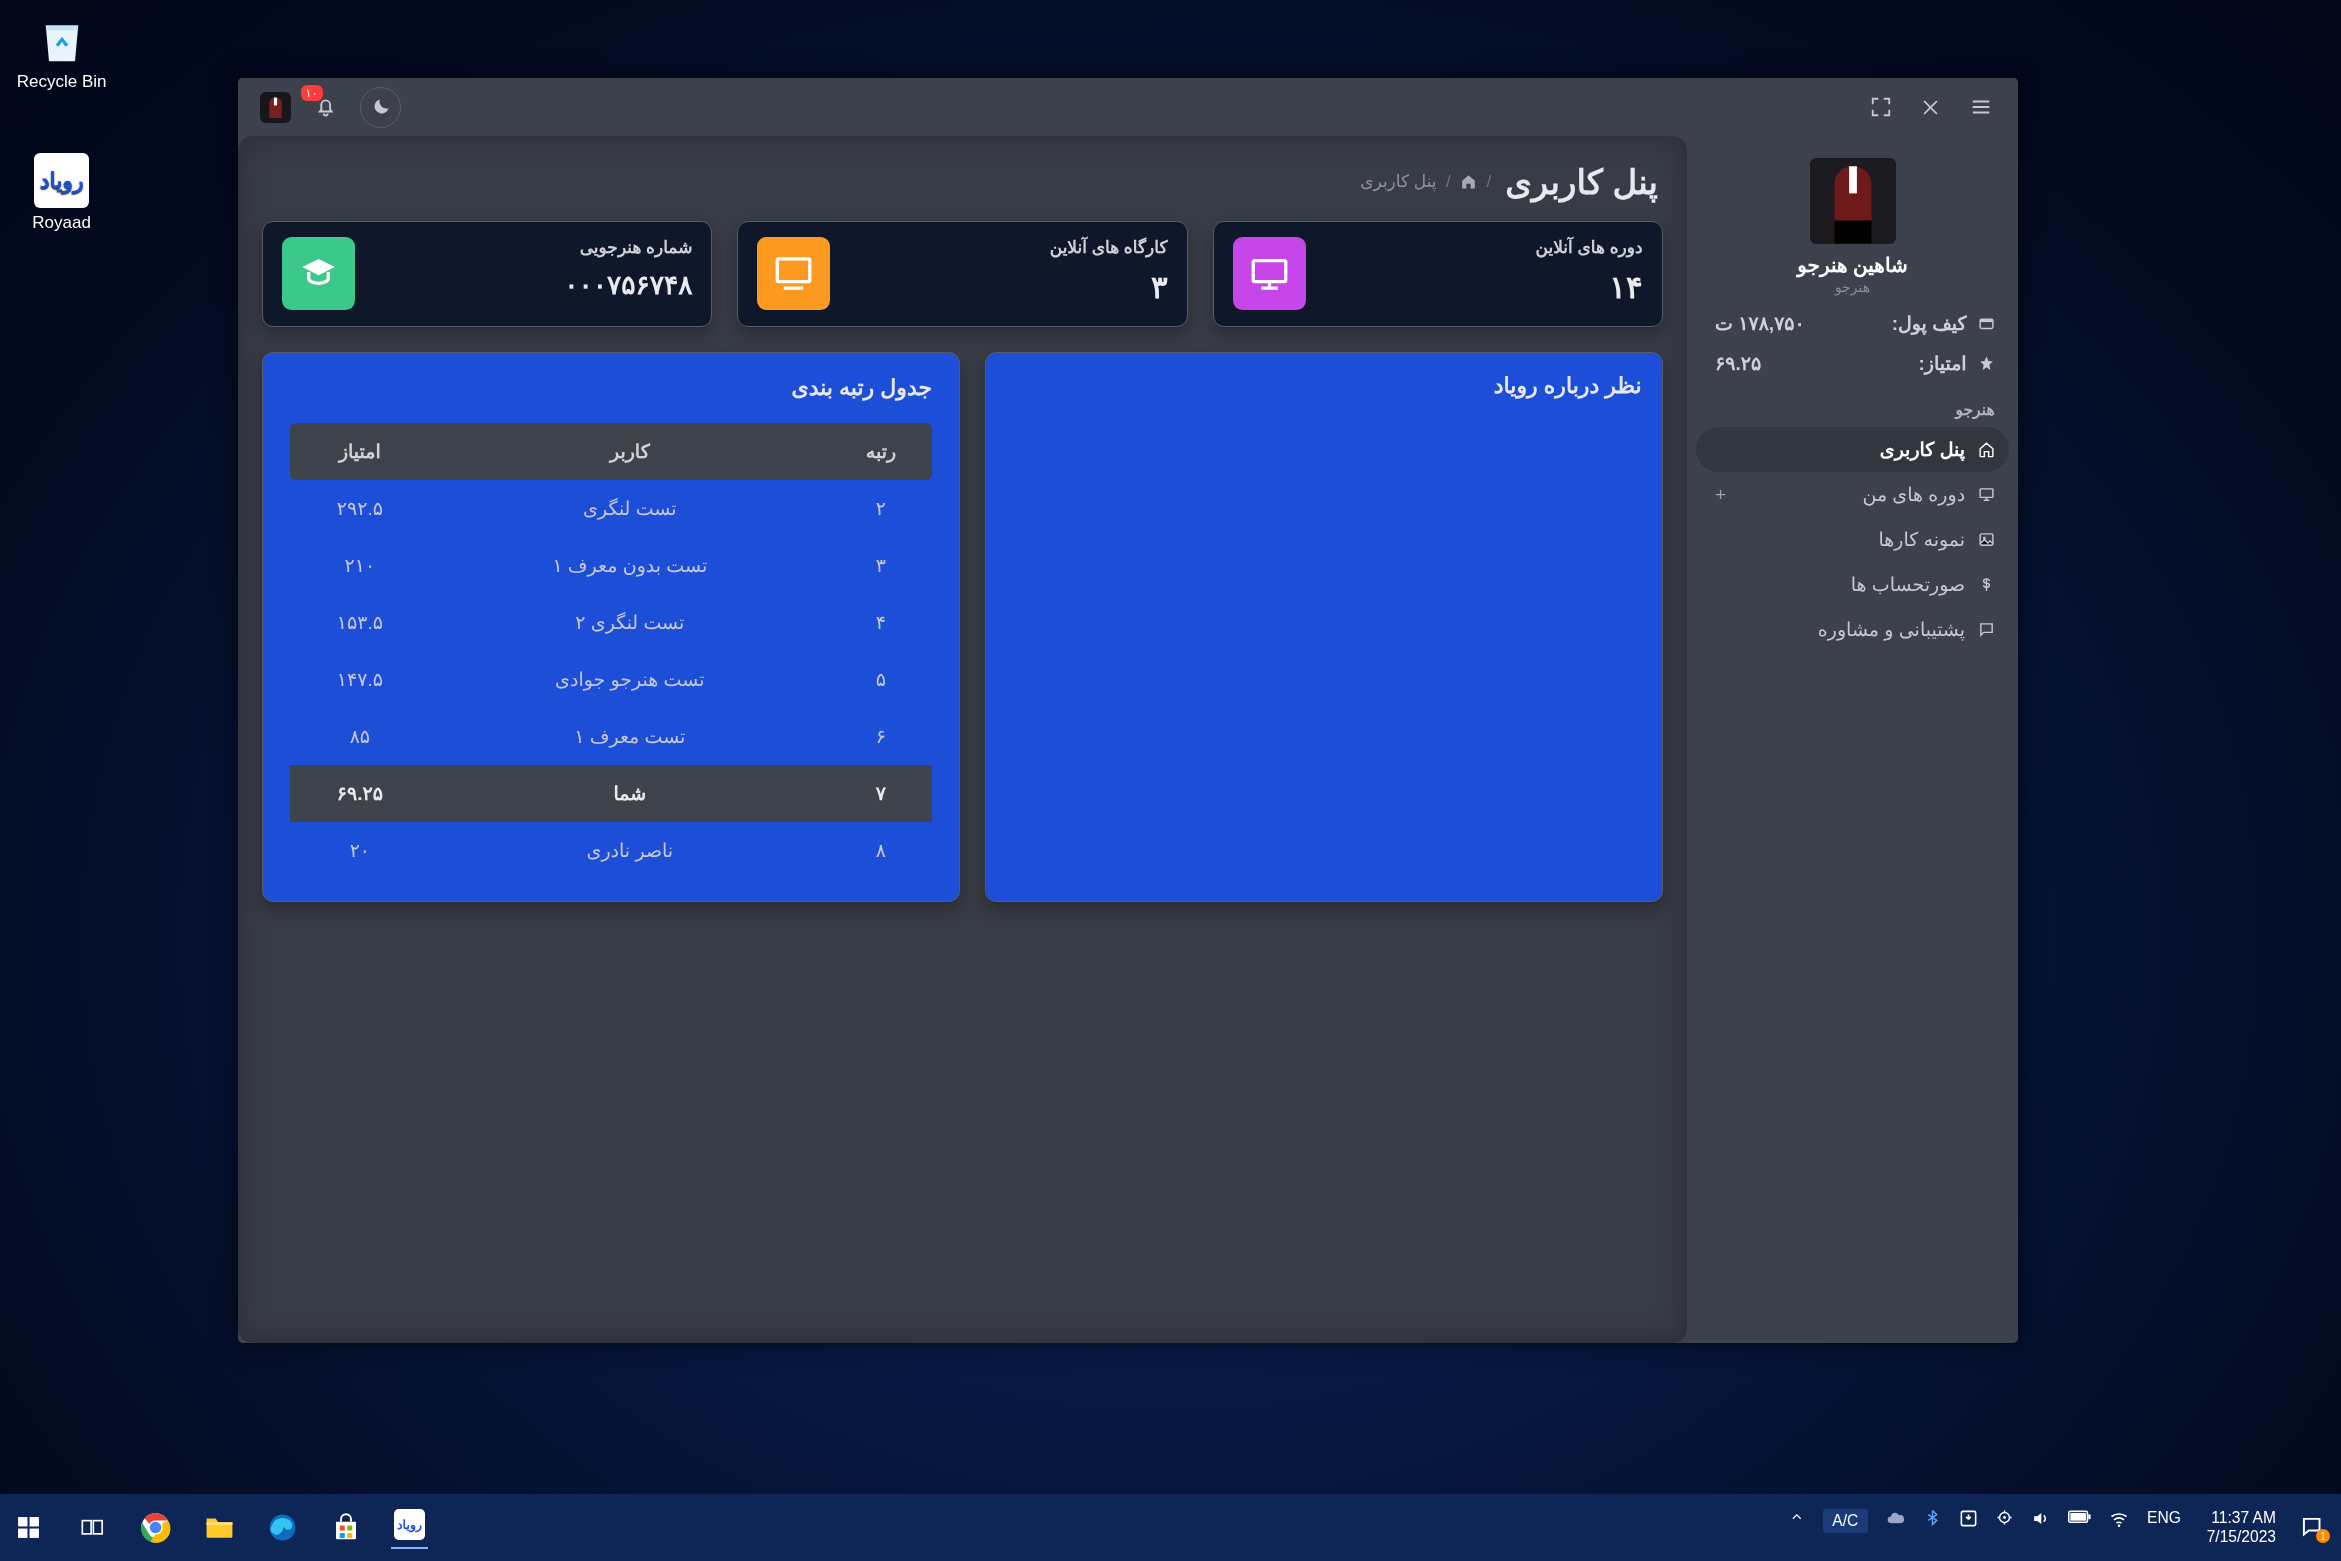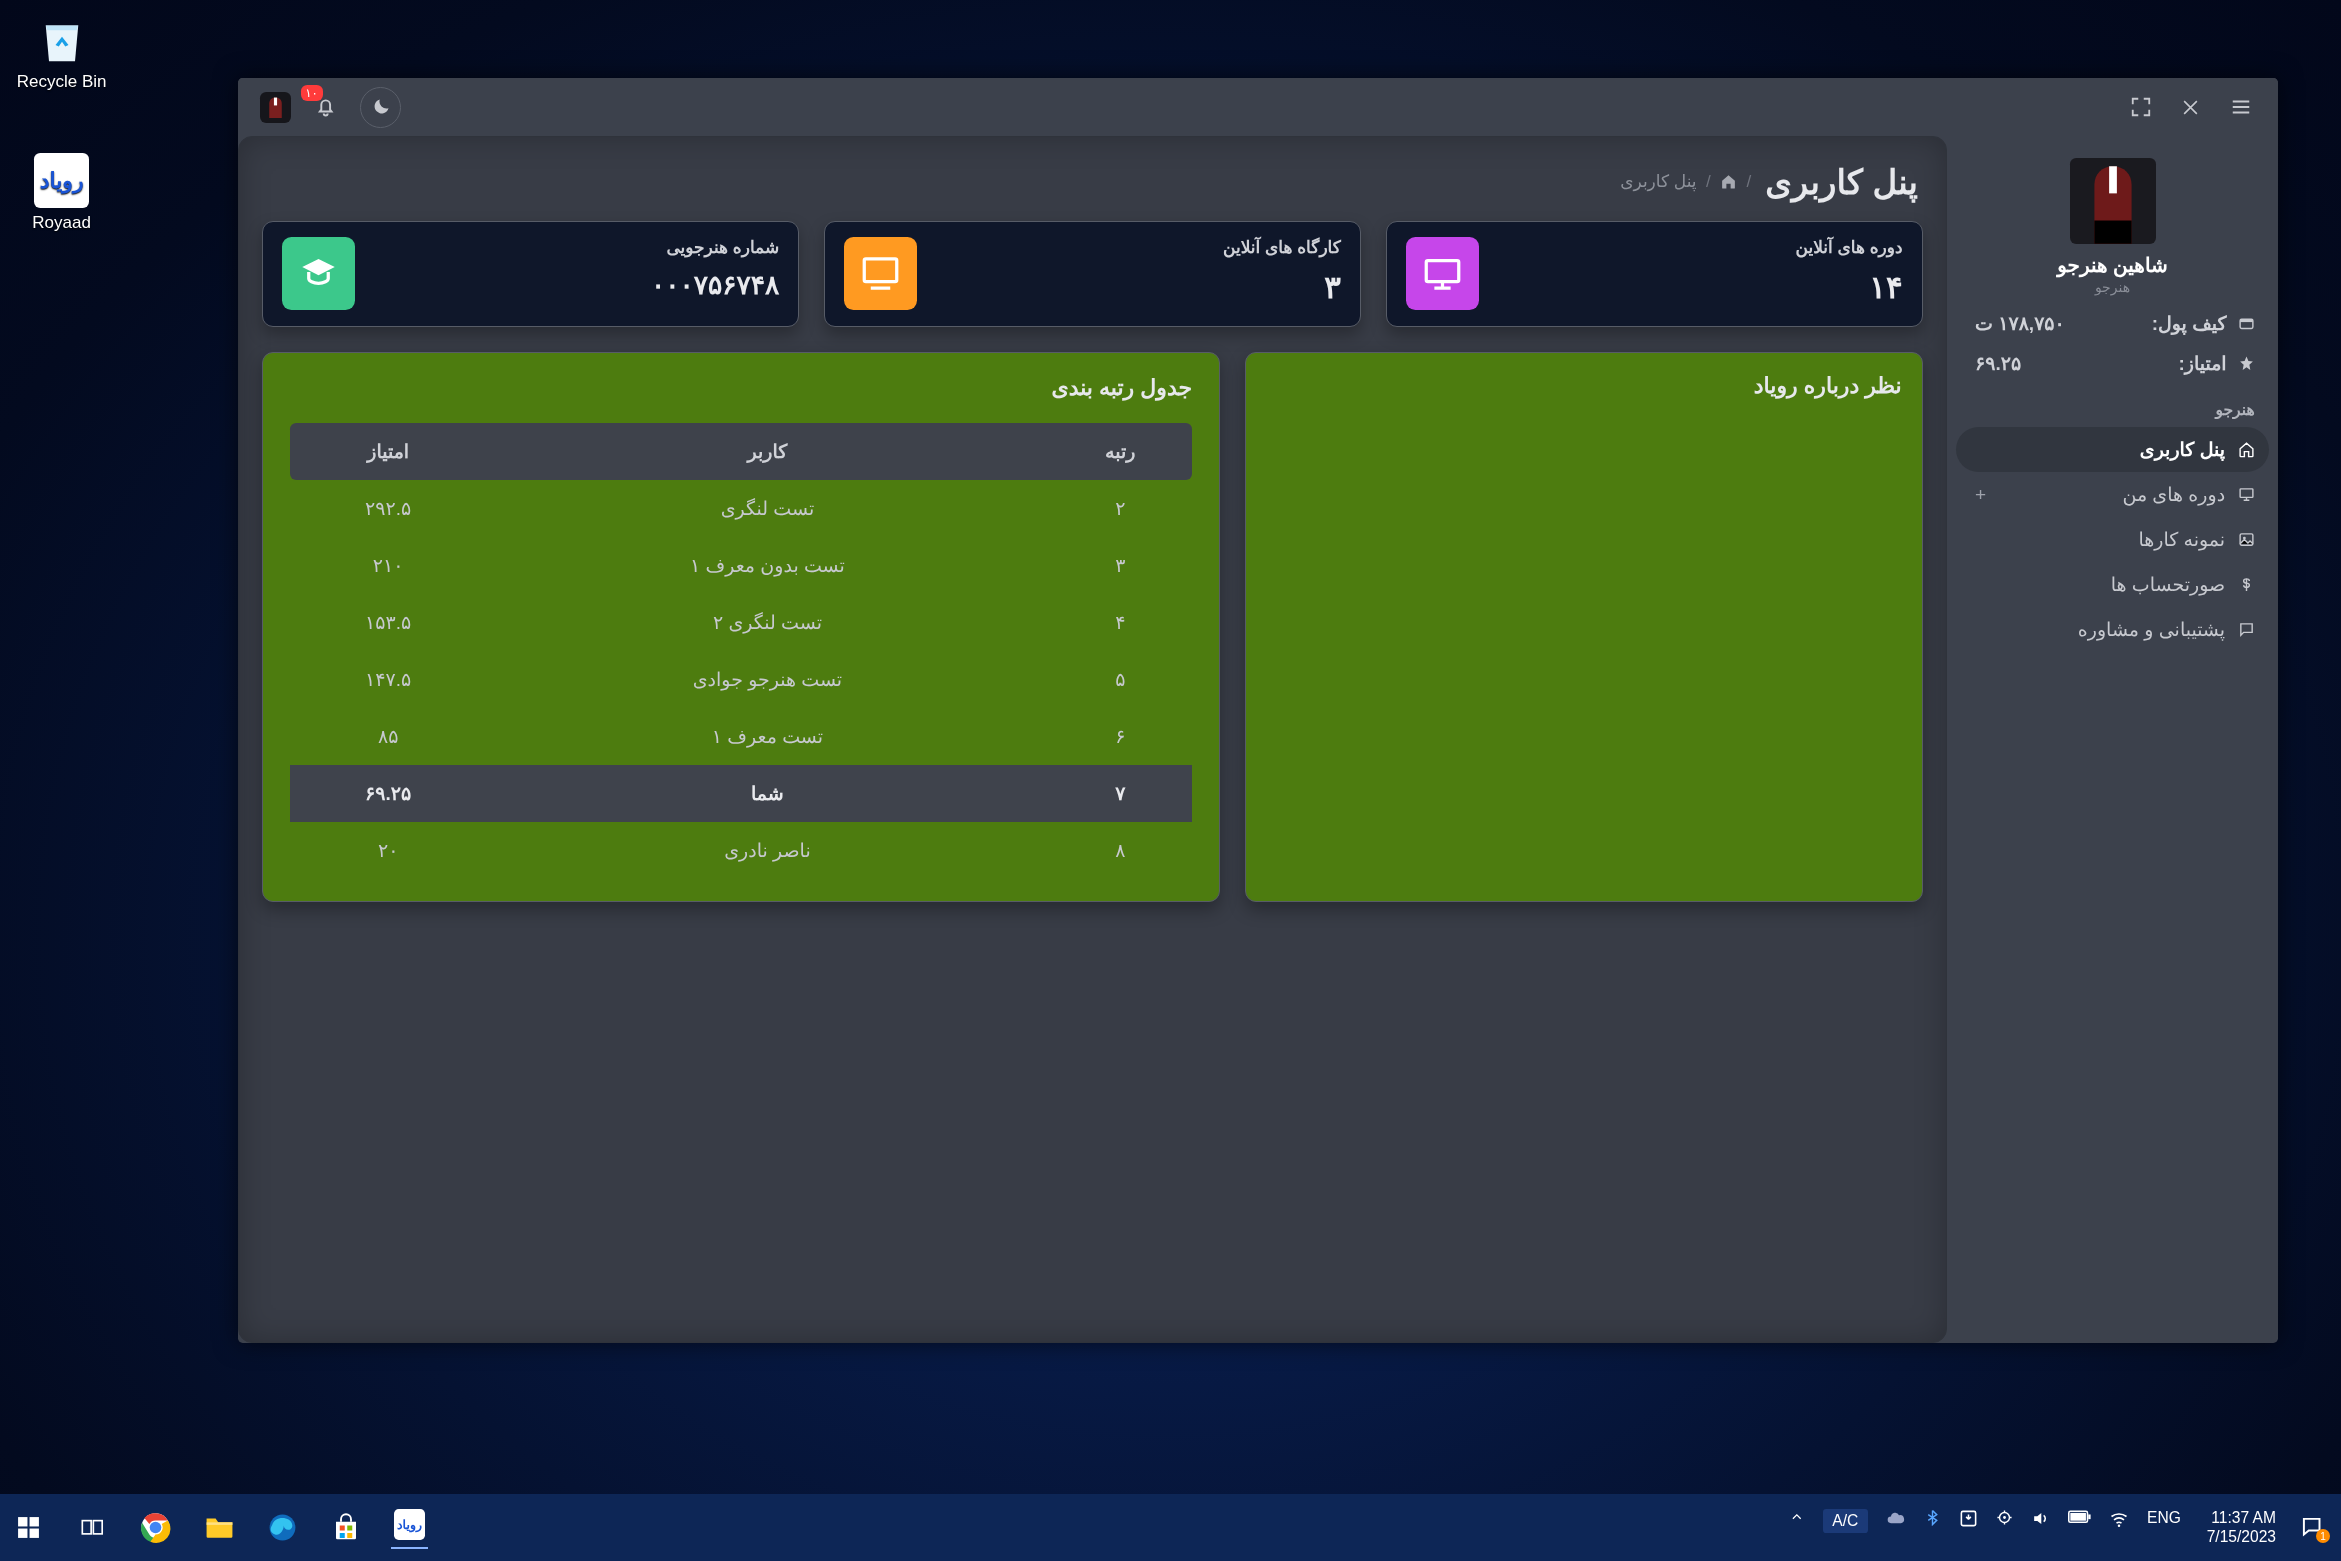--- a/index.html
+++ b/index.html
@@ -11,21 +11,21 @@
   }
   .desktop-icon {
     position:absolute; text-align:center; color:#fff; font-size:17px; text-shadow:0 0.8px 1.6px #000;
     width:94px;
   }
   .desktop-icon .icon-box { width:55px; height:55px; margin:0 auto 4.7px auto; display:flex; align-items:center; justify-content:center; }
 
   .window {
     position:absolute;
     left:239px; top:78px;
-    width:2040px; height:1265px;
+    width:1780px; height:1265px;
     background:#3c414c;
     border-radius:4.7px;
     color:#c7c9cf;
     overflow:hidden;
     direction: rtl;
     box-shadow: 0 0 23.4px rgba(0,0,0,0.6);
   }
   .titlebar {
     display:flex; justify-content:space-between; align-items:center;
     height:58px; padding:0 22px;
@@ -75,21 +75,21 @@
   .card .txt .lbl { font-size:17px; color:#cfd1d7; font-weight:600; margin-bottom:11px; }
   .card .txt .val { font-size:31px; color:#e9eaee; font-weight:700; }
   .card .ic { width:73px; height:73px; border-radius:9.4px; display:flex; align-items:center; justify-content:center; }
   .purple { background:#c646ea; }
   .blue { background:#3a9bff; }
   .orange { background:#ff9a21; }
   .teal { background:#3cc88b; }
 
   .two-col { display:flex; gap:25px; }
   .panel {
-    background:#4d7c0f; border:0.8px solid #575c67; border-radius:11px;
+    background:#1d4ed8; border:0.8px solid #575c67; border-radius:11px;
     box-shadow: 0 7.8px 17px rgba(0,0,0,0.3);
   }
   .panel-feedback { flex: 0 0 636px; padding:20px; }
   .panel-feedback h3 { margin:0 0 15.6px 0; font-size:22px; color:#e7e8ec; }
   .quote-box { background:#3f434d; border-radius:6.2px; padding:19px 23.4px; }
   .quote-text { font-size:22px; font-style:italic; color:#9fa3ac; margin-bottom:22px; }
   .audio-player {
     background:#2c3037; border-radius:39px; height:52px; margin:0 55px 7.8px auto;
     display:flex; align-items:center; gap:17px; padding:0 19px; direction:ltr;
   }

